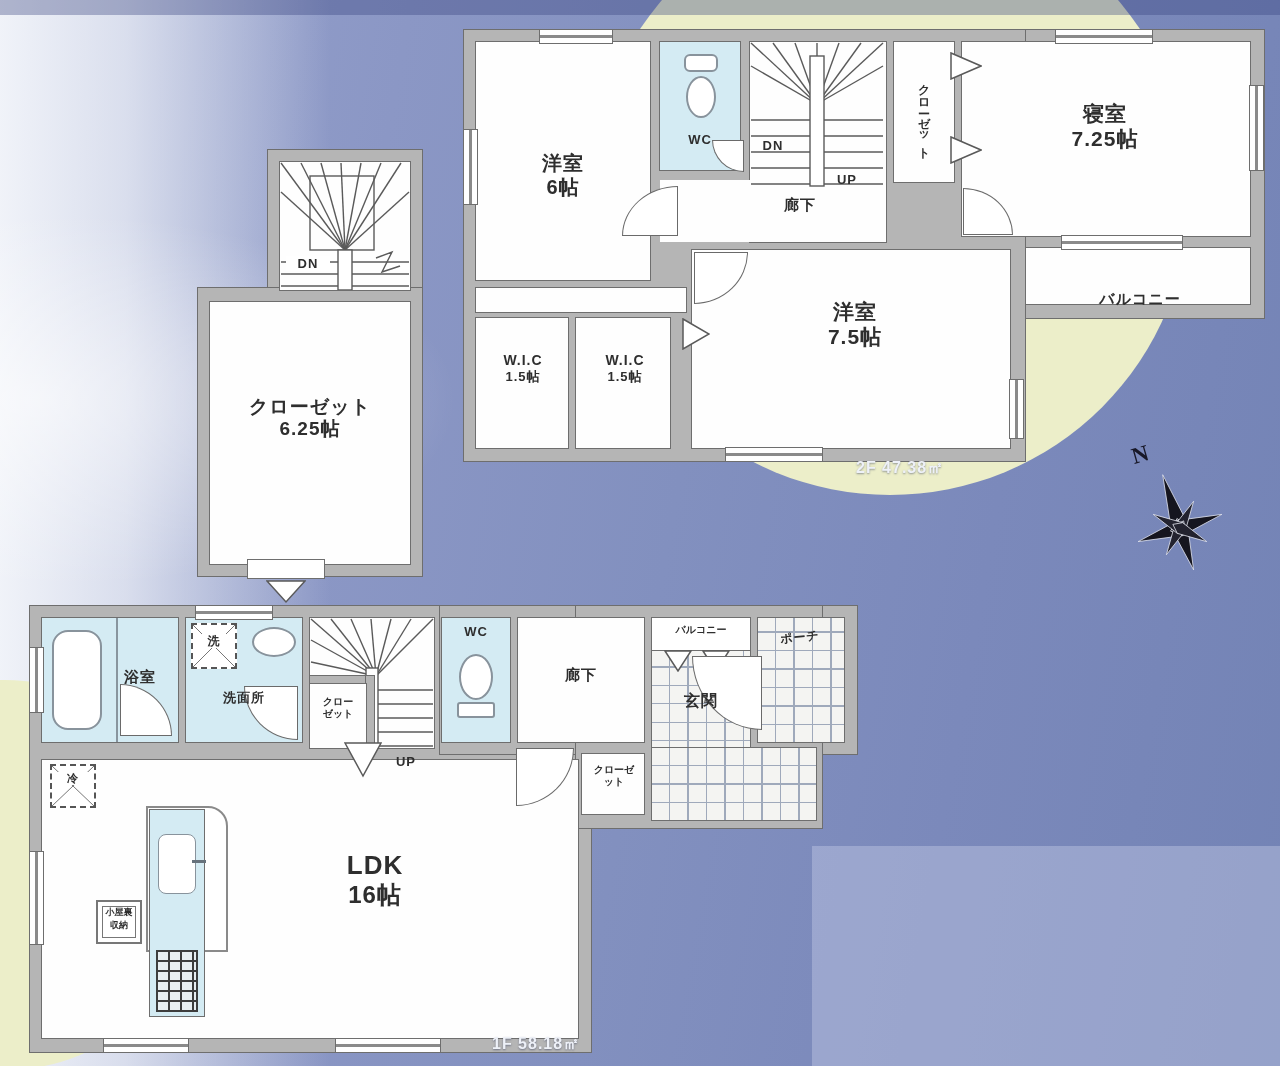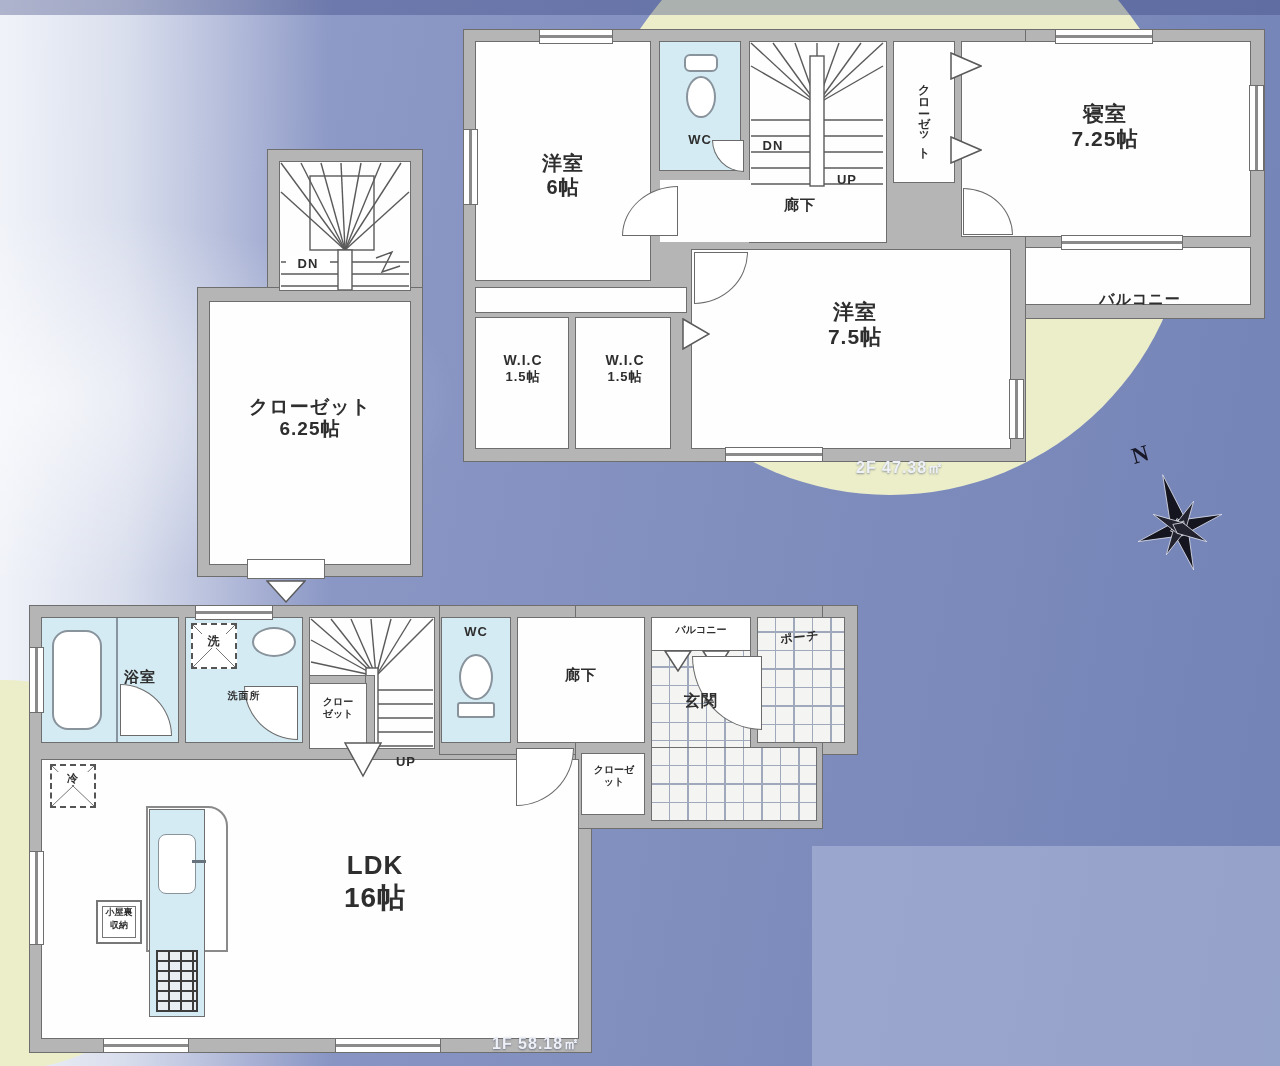--- a/index.html
+++ b/index.html
@@ -232,21 +232,21 @@
   <svg width="42" height="42">
       <line x1="0" y1="0" x2="42" y2="42" stroke="#777" stroke-width="1"></line>
       <line x1="42" y1="0" x2="0" y2="42" stroke="#777" stroke-width="1"></line>
     </svg>
 </div>
 <div class="lbl" style="left:198px;top:634px;width:32px;font-size:12px;background:#fff;">
     <span>洗</span>
   </div>
 <div class="fixture" style="left:252px;top:627px;width:44px;height:30px;border-radius:50%;"></div>
 <div class="arc" style="left:244px;top:686px;width:54px;height:54px;border-radius:0 0 0 100%;"></div>
-<div class="lbl" style="left:188px;top:690px;width:112px;font-size:10px;">
+<div class="lbl" style="left:188px;top:690px;width:112px;font-size:13px;">
     <span>洗面所</span>
   </div>
 
 <svg class="abs" style="left:310px;top:618px;" width="124" height="130" viewBox="0 0 124 130">
   <g stroke="#5a5a5a" stroke-width="1.4" fill="none">
     <line x1="66" y1="58" x2="1" y2="1"></line>
       <line x1="66" y1="58" x2="21" y2="1"></line>
     <line x1="66" y1="58" x2="41" y2="1"></line>
       <line x1="66" y1="58" x2="61" y2="1"></line>
     <line x1="66" y1="58" x2="81" y2="1"></line>
@@ -303,21 +303,21 @@
 <div class="lbl" style="left:760px;top:630px;width:80px;font-size:12px;transform:rotate(-6deg);">
     <span>ポーチ</span>
   </div>
 
 <div class="lbl" style="left:592px;top:764px;width:44px;font-size:10px;word-break:break-all;letter-spacing:0;">
     <span>クローゼット</span>
   </div>
 
 <div class="lbl" style="left:300px;top:850px;width:150px;font-size:26px;">
   <span>LDK</span>
-    <span style="font-size:28px;">16帖</span>
+    <span style="font-size:24px;">16帖</span>
   </div>
 
 <div class="abs" style="left:50px;top:764px;width:46px;height:44px;background:#fff;border:2px dashed #555;">
   <svg width="42" height="40">
       <line x1="0" y1="0" x2="42" y2="40" stroke="#777" stroke-width="1"></line>
       <line x1="42" y1="0" x2="0" y2="40" stroke="#777" stroke-width="1"></line>
     </svg>
 </div>
 <div class="lbl" style="left:58px;top:772px;width:30px;font-size:11px;background:#fff;">
     <span>冷</span>

